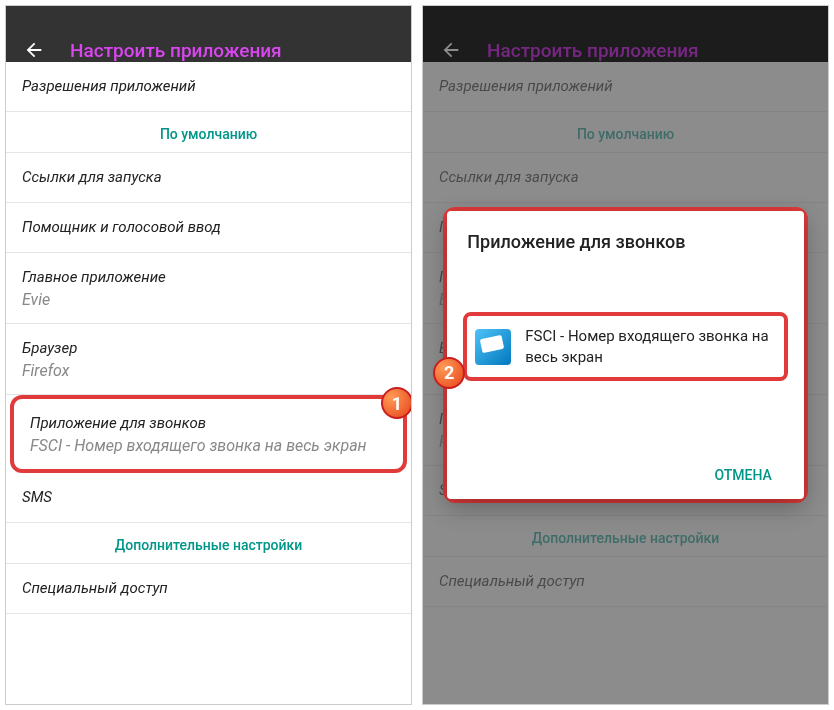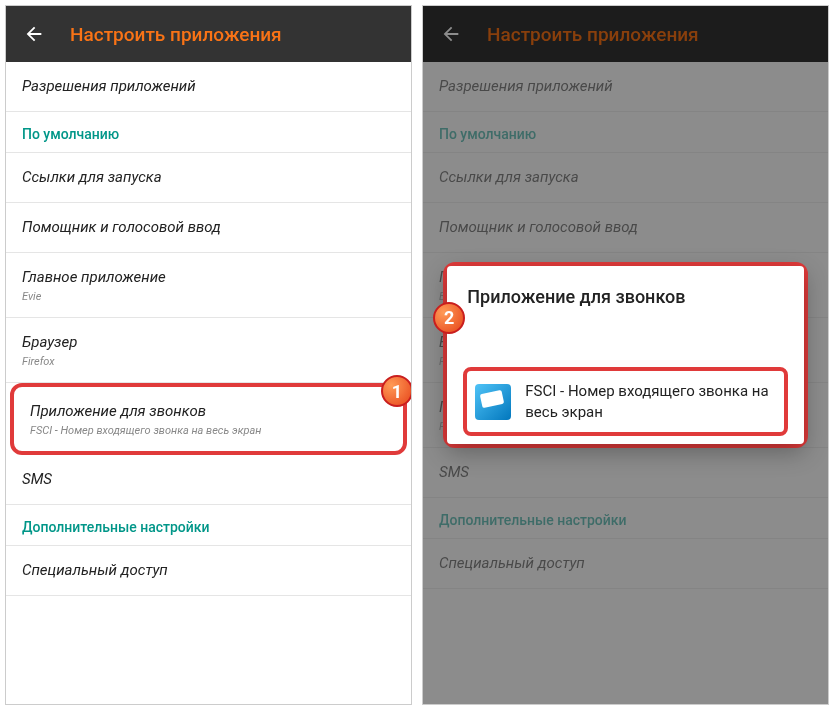--- a/index.html
+++ b/index.html
@@ -16,23 +16,23 @@
       flex: 1;
       position: relative;
       background: #fff;
       border: 1px solid #ccc;
       display: flex;
       flex-direction: column;
       overflow: hidden;
     }
     .header {
       background: #333333;
-      color: #f97316;
-      display: flex;
-      align-items: center;
+      color: #d946ef;
+      display: flex;
+      align-items: flex-end;
       height: 56px;
       padding: 0 16px;
       gap: 24px;
       flex-shrink: 0;
     }
     .back-arrow {
       width: 24px;
       height: 24px;
       display: flex;
       align-items: center;
@@ -54,30 +54,31 @@
       border-bottom: 1px solid #e5e5e5;
       cursor: pointer;
       font-style: italic;
     }
     .list-item .primary {
       font-size: 15px;
       color: #222;
       line-height: 1.4;
     }
     .list-item .secondary {
-      font-size: 11px;
+      font-size: 16px;
       color: #888;
       margin-top: 2px;
     }
     .section-header {
       padding: 14px 16px 10px;
       font-size: 14px;
       color: #009688;
       font-weight: 500;
       border-bottom: 1px solid #e5e5e5;
+      text-align: center;
     }
     .highlight-box {
       position: relative;
       border: 4px solid #e03a3a;
       border-radius: 12px;
     }
     .badge {
       position: absolute;
       width: 32px;
       height: 32px;
@@ -263,16 +264,19 @@
     <div class="dialog-highlight" style="width:90%;position:relative;">
       <div class="badge" style="bottom:110px; left:-14px;">2</div>
       <div class="dialog" style="width:100%;">
         <div class="dialog-title">Приложение для звонков</div>
         <div class="opt-highlight">
           <div class="dialog-option">
             <div class="app-icon"></div>
             <div class="option-text">FSCI - Номер входящего звонка на весь экран</div>
           </div>
         </div>
+        <div class="dialog-actions">
+          <div class="dialog-button">ОТМЕНА</div>
+        </div>
       </div>
     </div>
   </div>
 </div>
 
 </body></html>

